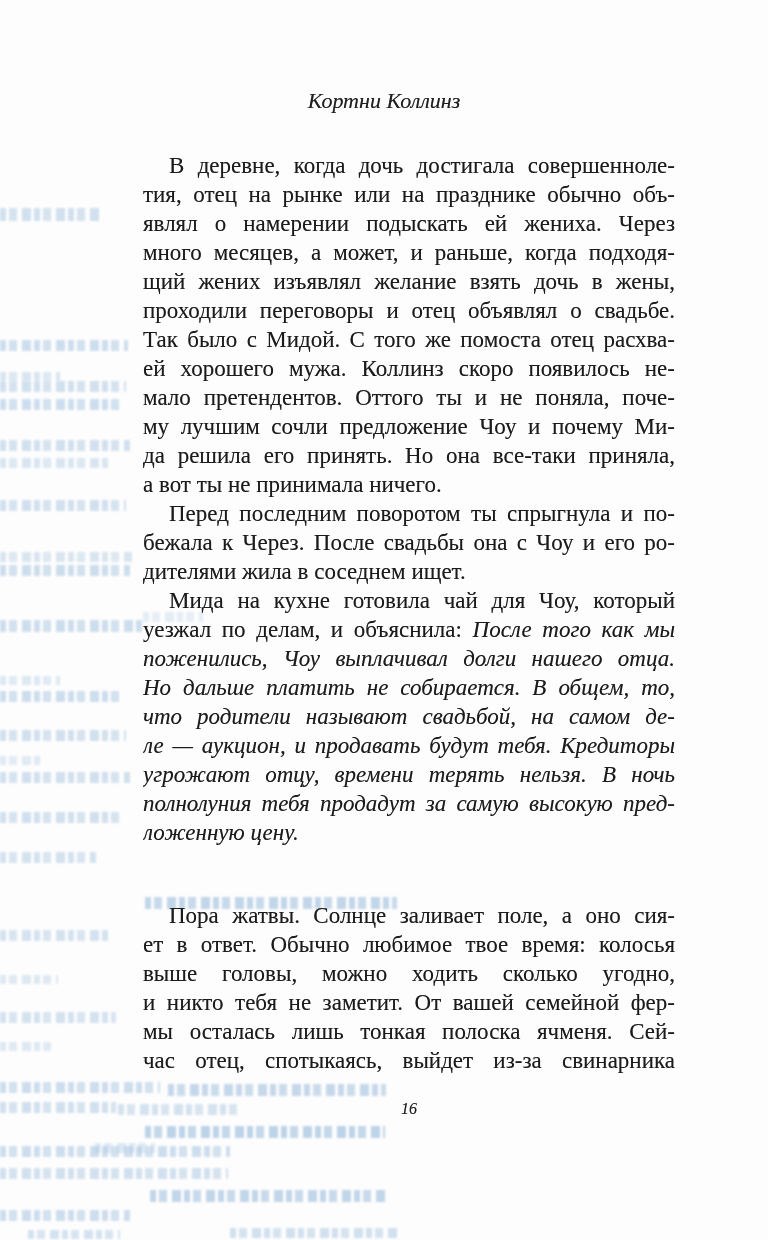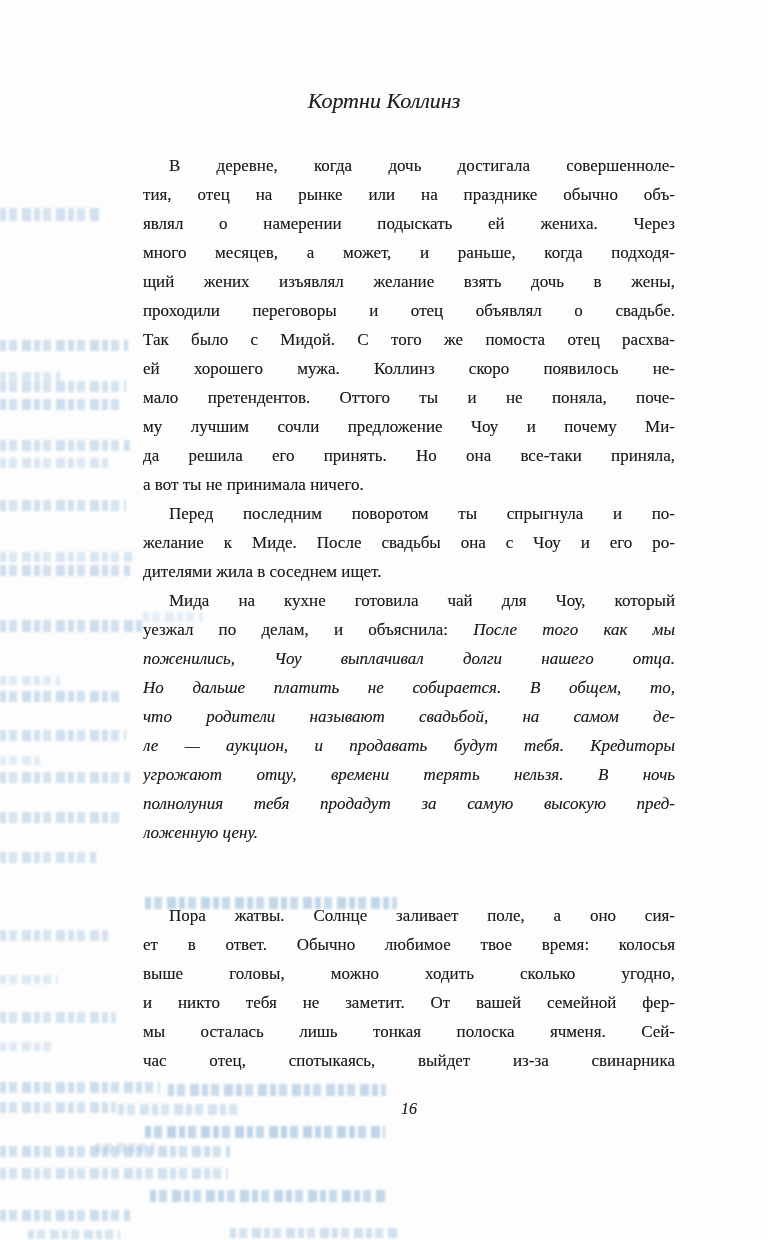--- a/index.html
+++ b/index.html
@@ -13,21 +13,21 @@
     position:relative;width:768px;height:1240px;background:#fdfdfd;overflow:hidden;
   }
   .running-header{
     position:absolute;top:88px;left:0;width:768px;
     text-align:center;font-style:italic;
     font-size:22px;color:#212121;
     text-shadow:0 0 .5px rgba(0,0,0,.45);
   }
   .body-text{
     position:absolute;top:151px;left:143px;width:532px;
-    font-size:17px;line-height:29px;color:#1b1b1b;
+    font-size:23px;line-height:29px;color:#1b1b1b;
     text-shadow:0 0 .5px rgba(0,0,0,.4);
   }
   .para{margin:0;padding:0;}
   .para.gap-before{margin-top:54px;}
   .tline{
     height:29px;overflow:hidden;
     text-align:justify;text-align-last:justify;
     white-space:normal;
   }
   .tline.first{padding-left:26px;}
@@ -97,21 +97,21 @@
         <div class="tline"><span>проходили переговоры и отец объявлял о свадьбе.</span></div>
         <div class="tline"><span>Так было с Мидой. С того же помоста отец расхва-</span></div>
         <div class="tline"><span>ей хорошего мужа. Коллинз скоро появилось не-</span></div>
         <div class="tline"><span>мало претендентов. Оттого ты и не поняла, поче-</span></div>
         <div class="tline"><span>му лучшим сочли предложение Чоу и почему Ми-</span></div>
         <div class="tline"><span>да решила его принять. Но она все-таки приняла,</span></div>
         <div class="tline lastline"><span>а вот ты не принимала ничего.</span></div>
       </div>
       <div class="para">
         <div class="tline first"><span>Перед последним поворотом ты спрыгнула и по-</span></div>
-        <div class="tline"><span>желание к Миде. После свадьбы она с Чоу и его ро-</span></div>
+        <div class="tline"><span>бежала к Через. После свадьбы она с Чоу и его ро-</span></div>
         <div class="tline lastline"><span>дителями жила в соседнем ищет.</span></div>
       </div>
       <div class="para">
         <div class="tline first"><span>Мида на кухне готовила чай для Чоу, который</span></div>
         <div class="tline"><span>уезжал по делам, и объяснила: </span><em>После того как мы</em></div>
         <div class="tline"><em>поженились, Чоу выплачивал долги нашего отца.</em></div>
         <div class="tline"><em>Но дальше платить не собирается. В общем, то,</em></div>
         <div class="tline"><em>что родители называют свадьбой, на самом де-</em></div>
         <div class="tline"><em>ле — аукцион, и продавать будут тебя. Кредиторы</em></div>
         <div class="tline"><em>угрожают отцу, времени терять нельзя. В ночь</em></div>

